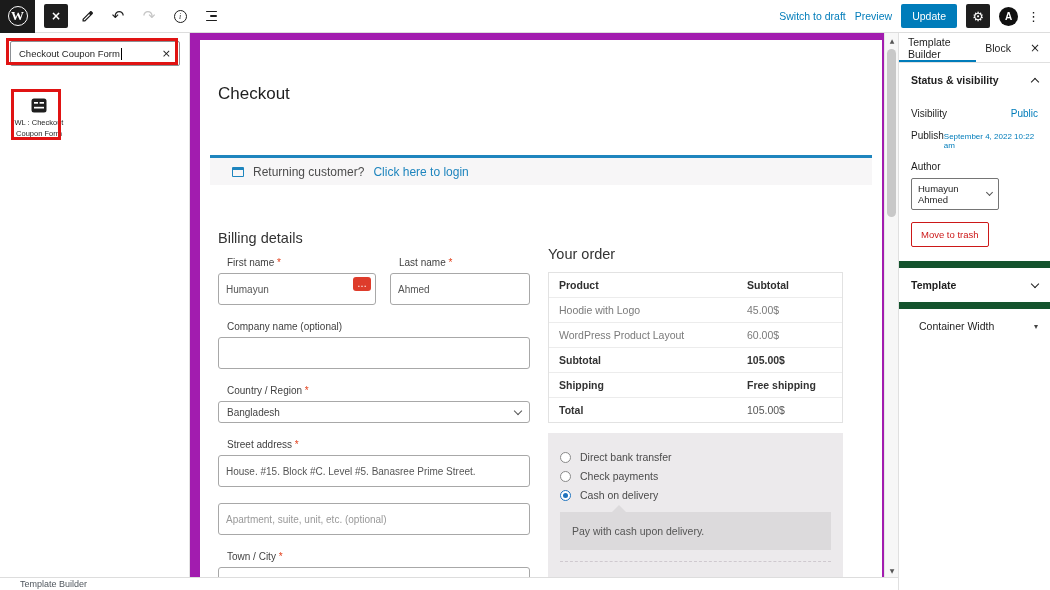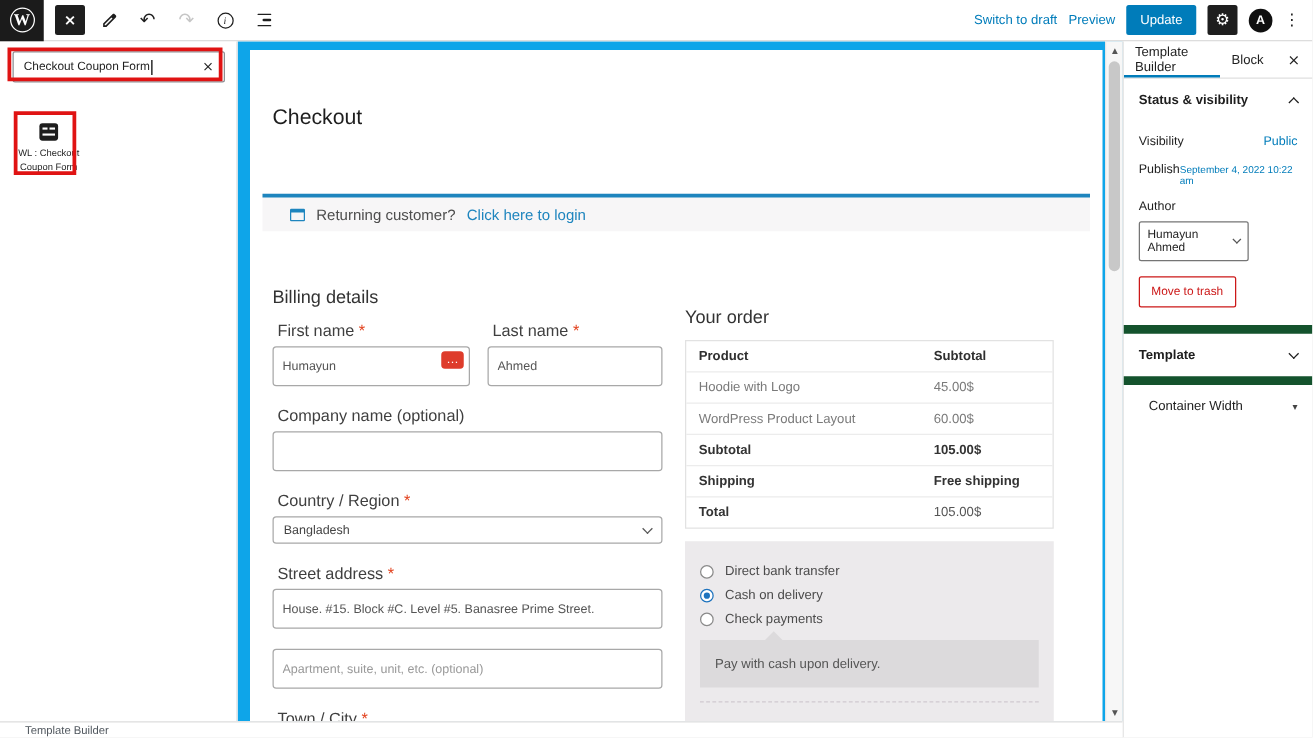--- a/index.html
+++ b/index.html
@@ -46,32 +46,32 @@
   .caret { width:1px; height:12px; background:#000; margin-left:1px; }
   .search-clear { margin-left:auto; font-size:11px; color:#1e1e1e; cursor:pointer; }
   .block-tile { position:absolute; left:11px; top:56px; width:56px; height:57px; display:flex; flex-direction:column;
                 align-items:center; justify-content:flex-start; padding-top:9px; cursor:pointer; }
   .tile-label { margin-top:5px; font-size:7.5px; line-height:1.45; color:#1e1e1e; text-align:center; }
   .red-box { position:absolute; border:3px solid #e01313; pointer-events:none; z-index:15; }
   .red-search { left:6px; top:5px; width:172px; height:27px; }
   .red-block { left:11px; top:56px; width:50px; height:51px; }
 
   
-  .canvas { position:absolute; left:190px; top:33px; width:708px; height:544px; background:#0ea5e9; }
+  .canvas { position:absolute; left:190px; top:33px; width:708px; height:544px; background:#a21caf; }
   .page { position:absolute; left:10px; top:7px; width:682px; height:537px; background:#fff; overflow:hidden; }
   .pg-title { position:absolute; left:18px; top:44px; font-size:17px; font-weight:400; color:#1e1e1e; }
   .wc-notice { position:absolute; left:10px; top:115px; width:662px; height:30px; background:#f7f6f7;
                border-top:3px solid #1e85be; display:flex; align-items:center; padding-left:22px; gap:9px;
                font-size:12px; color:#4d4d4d; }
   .win-ic { width:12px; height:10px; border:1.4px solid #1e85be; border-top:3px solid #1e85be; border-radius:1px; flex:none; }
   .wc-link { color:#1e85be; text-decoration:none; cursor:pointer; }
 
   .billing { position:absolute; left:18px; top:190px; width:312px; }
   .col-h { font-size:14.5px; font-weight:500; color:#333; }
-  .f-label { font-size:13px; color:#3f3f3f; margin:16px 4px 5px; }
+  .f-label { font-size:10px; color:#3f3f3f; margin:16px 9px 5px; }
   .f-label.first { margin-top:11px; }
   .req { color:#e2401c; }
   .name-row { display:flex; gap:14px; }
   .fw-a { width:158px; } .fw-b { width:140px; }
   .inp { width:100%; height:32px; border:1px solid #a8a8a8; border-radius:3px; padding:0 7px; font-size:10px;
          color:#555; background:#fff; font-family:"Liberation Sans", sans-serif; }
   .inp::placeholder { color:#999; }
   .inp-wrap { position:relative; }
   .autofill { position:absolute; right:5px; top:4px; width:18px; height:14px; background:#de3c2b; border-radius:3px;
               color:#fff; font-size:10px; line-height:8px; display:flex; align-items:center; justify-content:center; cursor:pointer; }
@@ -297,26 +297,26 @@
             <div class="tc2 tnorm">105.00$</div>
           </div>
         </div>
 
         <div class="payment">
           <div class="pm-row">
             <span class="radio"></span>
             <span>Direct bank transfer</span>
           </div>
           <div class="pm-row">
+            <span class="radio"></span>
+            <span>Check payments</span>
+          </div>
+          <div class="pm-row">
             <span class="radio checked"></span>
             <span>Cash on delivery</span>
-          </div>
-          <div class="pm-row">
-            <span class="radio"></span>
-            <span>Check payments</span>
           </div>
           <div class="pay-note">
             <span>Pay with cash upon delivery.</span>
           </div>
           <div class="pay-divider"></div>
         </div>
       </section>
     </div>
 
     <div class="vscroll">

